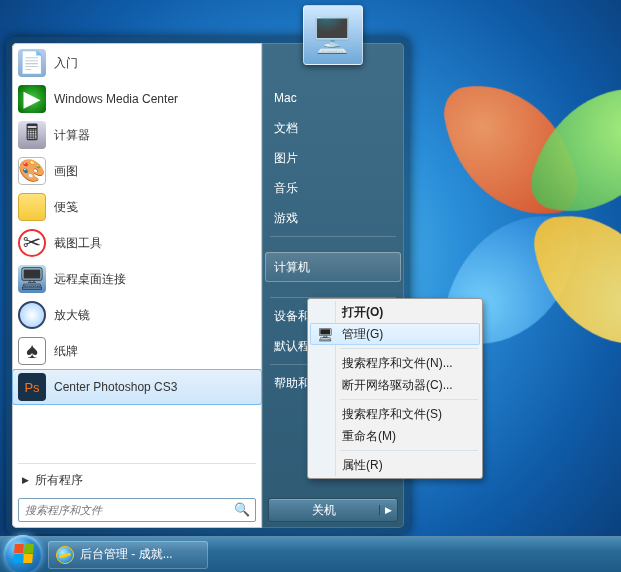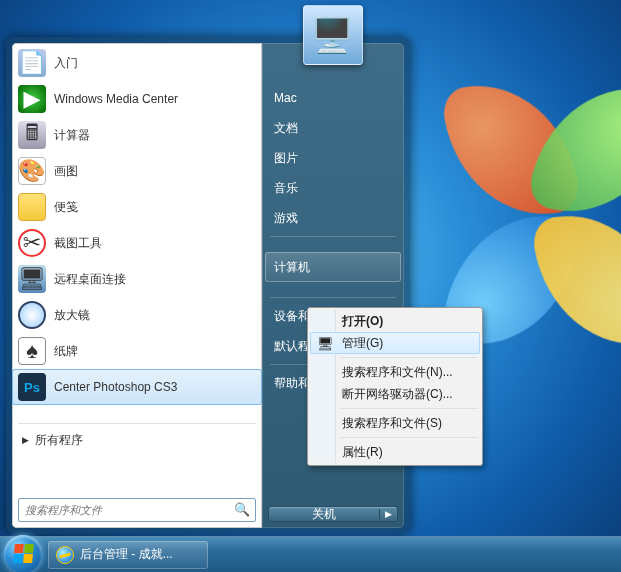--- a/index.html
+++ b/index.html
@@ -31,21 +31,21 @@
 .program-list { flex: 1; overflow: hidden; }
 .prog-item {
   display: flex; align-items: center; gap: 8px; height: 36px;
   padding: 0 6px; font-size: 12px; color: #333; cursor: default;
 }
 .prog-item.selected { background: linear-gradient(#e5f1fb,#cde6fb); border-radius: 3px; box-shadow: inset 0 0 0 1px #7cb8e8; }
 .prog-icon { width: 28px; height: 28px; display: flex; align-items: center; justify-content: center; font-size: 22px; }
 .divider { height: 1px; background: #e0e0e0; margin: 2px 6px; }
 .all-programs { display: flex; align-items: center; gap: 6px; height: 28px; padding: 0 10px; font-size: 12px; color: #333; }
 .all-programs .tri { font-size: 9px; color: #333; }
-.search-row { padding: 4px 6px 0 6px; margin-top: 40px; }
+.search-row { padding: 4px 6px 0 6px; }
 .search-box {
   width: 100%; height: 24px; border: 1px solid #7a9fbb; border-radius: 2px;
   font-size: 11px; font-style: italic; color: #888; padding: 0 22px 0 6px;
   background: #fff;
 }
 .search-wrap { position: relative; }
 .search-ico { position: absolute; right: 5px; top: 4px; font-size: 13px; color: #4a7fa8; }
 
 .right-pane {
   width: 142px; position: relative;
@@ -67,31 +67,31 @@
   font-size: 12px; color: #fff; cursor: default;
 }
 .r-item.highlight {
   background: linear-gradient(rgba(255,255,255,0.18),rgba(255,255,255,0.05));
   box-shadow: inset 0 0 0 1px rgba(255,255,255,0.3);
   border-radius: 3px; margin: 12px 3px; padding: 0 9px;
 }
 .r-sep { height: 1px; background: rgba(255,255,255,0.2); margin: 3px 8px; }
 .shutdown-row { padding: 6px; }
 .shutdown-btn {
-  height: 16px; display: flex; align-items: center;
+  height: 24px; display: flex; align-items: center;
   background: linear-gradient(#5a8aa6,#3a6680); border: 1px solid #2a4a5e;
   border-radius: 3px; color: #fff; font-size: 12px;
   box-shadow: inset 0 1px 0 rgba(255,255,255,0.25);
 }
 .shutdown-btn .lbl { flex: 1; text-align: center; padding: 0 8px; }
 .shutdown-btn .arrow { width: 18px; text-align: center; border-left: 1px solid #2a4a5e; font-size: 9px; }
 
 
 .ctx-menu {
-  position: absolute; left: 307px; top: 307px; width: 176px;
+  position: absolute; left: 307px; top: 298px; width: 176px;
   background: #f2f2f2; border: 1px solid #989898; border-radius: 3px;
   box-shadow: 2px 3px 6px rgba(0,0,0,0.35); padding: 2px;
   font-size: 12px; z-index: 50;
 }
 .ctx-icon-col { position: absolute; left: 2px; top: 2px; bottom: 2px; width: 26px; background: #eef3f7; border-right: 1px solid #d8e0e8; }
 .ctx-items { position: relative; }
 .ctx-item {
   height: 22px; display: flex; align-items: center; gap: 6px;
   padding-left: 32px; padding-right: 8px; color: #222; border-radius: 2px; white-space: nowrap;
 }
@@ -129,21 +129,21 @@
 .ico-box { width:28px; height:28px; border-radius:4px; display:flex; align-items:center; justify-content:center; }
 .i-intro { background: linear-gradient(#bce,#8ac); }
 .i-wmc { background: radial-gradient(circle,#4c4,#060); color:#fff; }
 .i-calc { background: linear-gradient(#dde,#99a); }
 .i-paint { background: #fff; border:1px solid #bbb; }
 .i-sticky { background: linear-gradient(#ffe27a,#f5c93a); border:1px solid #d8a830; }
 .i-snip { border:2px solid #e33; border-radius:50%; background:#fff; }
 .i-rdc { background: linear-gradient(#bde,#58b); }
 .i-mag { background: radial-gradient(circle,#fff,#9cf); border:2px solid #346; border-radius:50%; }
 .i-sol { background:#fff; border:1px solid #888; }
-.i-ps { background:#183048; color:#0ea5e9; font-weight:bold; font-size:13px; }
+.i-ps { background:#183048; color:#f97316; font-weight:normal; font-size:13px; }
 </style>
 </head>
 <body>
 
 <div class="desktop">
   <div class="logo-swirl">
     <div class="petal red"></div>
       <div class="petal green"></div>
     <div class="petal blue"></div>
       <div class="petal yellow"></div>
@@ -285,20 +285,23 @@
     <div class="ctx-sep"></div>
     <div class="ctx-item">
       <span>搜索程序和文件(N)...</span>
     </div>
     <div class="ctx-item">
       <span>断开网络驱动器(C)...</span>
     </div>
     <div class="ctx-sep"></div>
     <div class="ctx-item">
       <span>搜索程序和文件(S)</span>
+    </div>
+    <div class="ctx-item">
+      <span>重命名(M)</span>
     </div>
     <div class="ctx-sep"></div>
     <div class="ctx-item">
       <span>属性(R)</span>
     </div>
   </div>
 </div>
 
 <div class="taskbar">
   <div class="start-orb">

